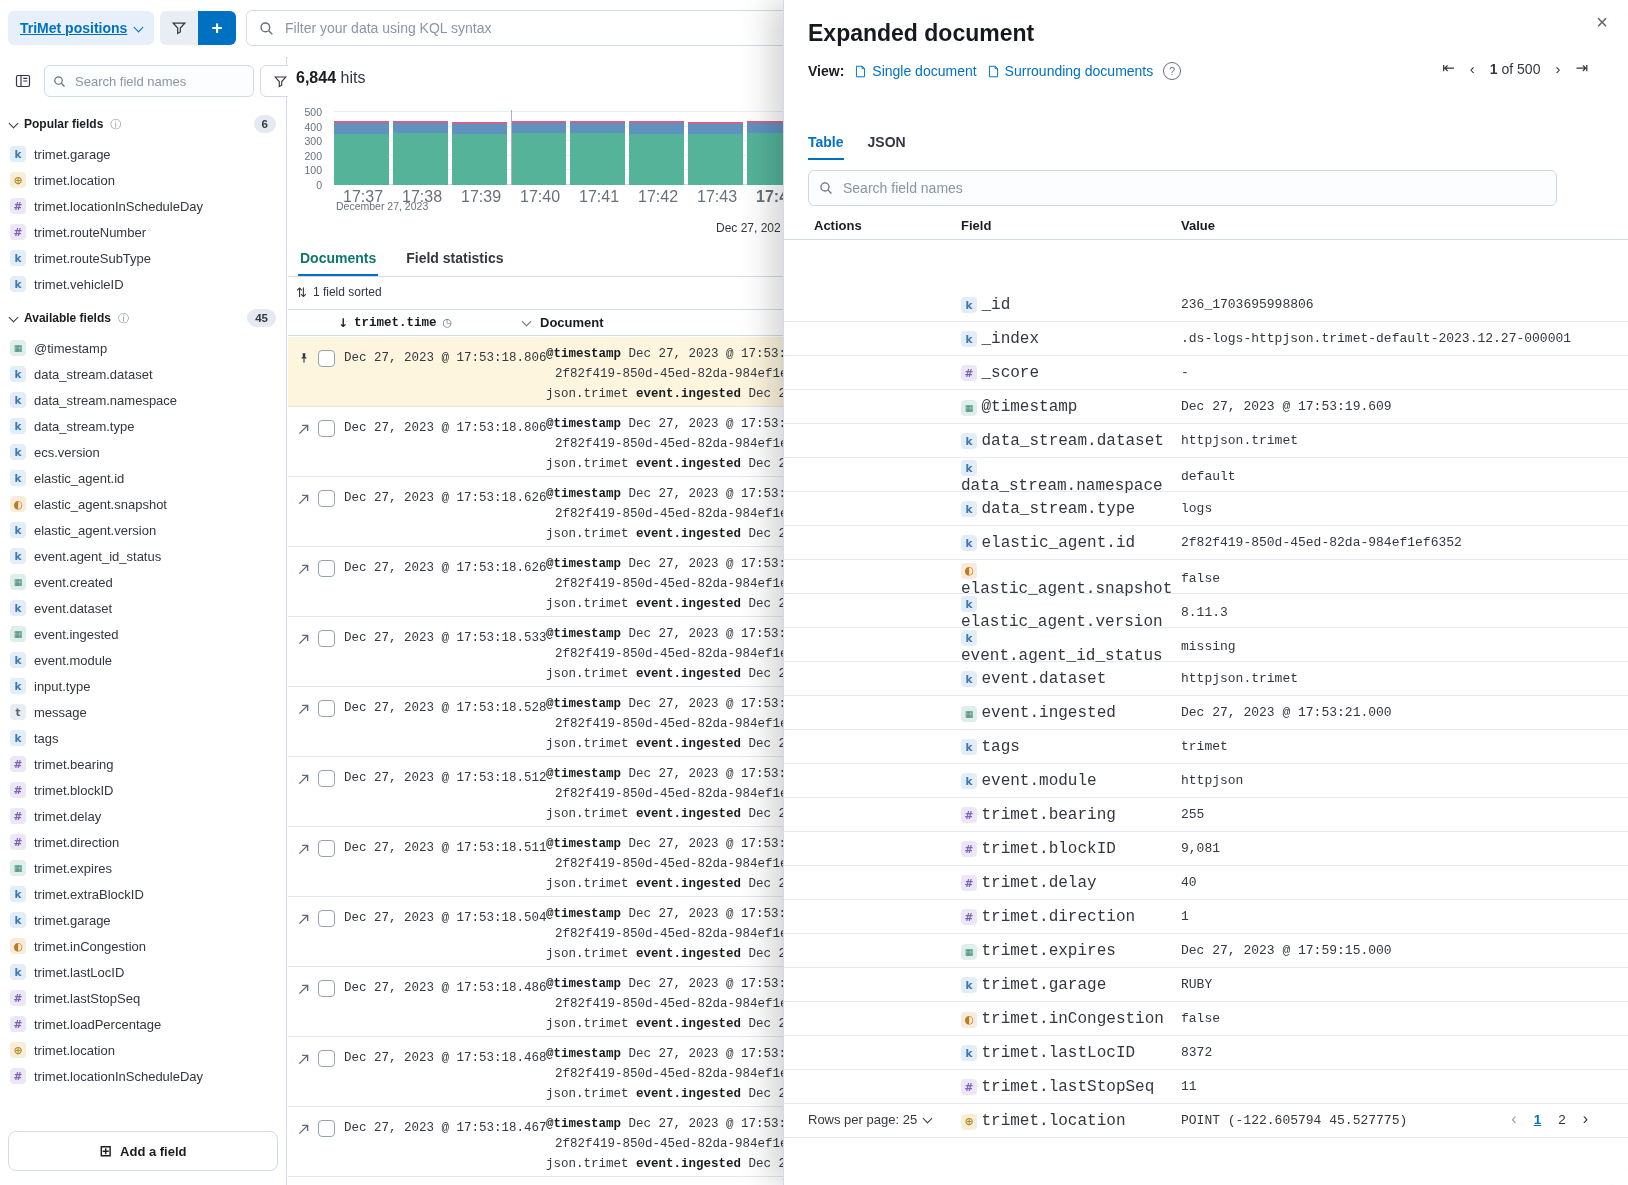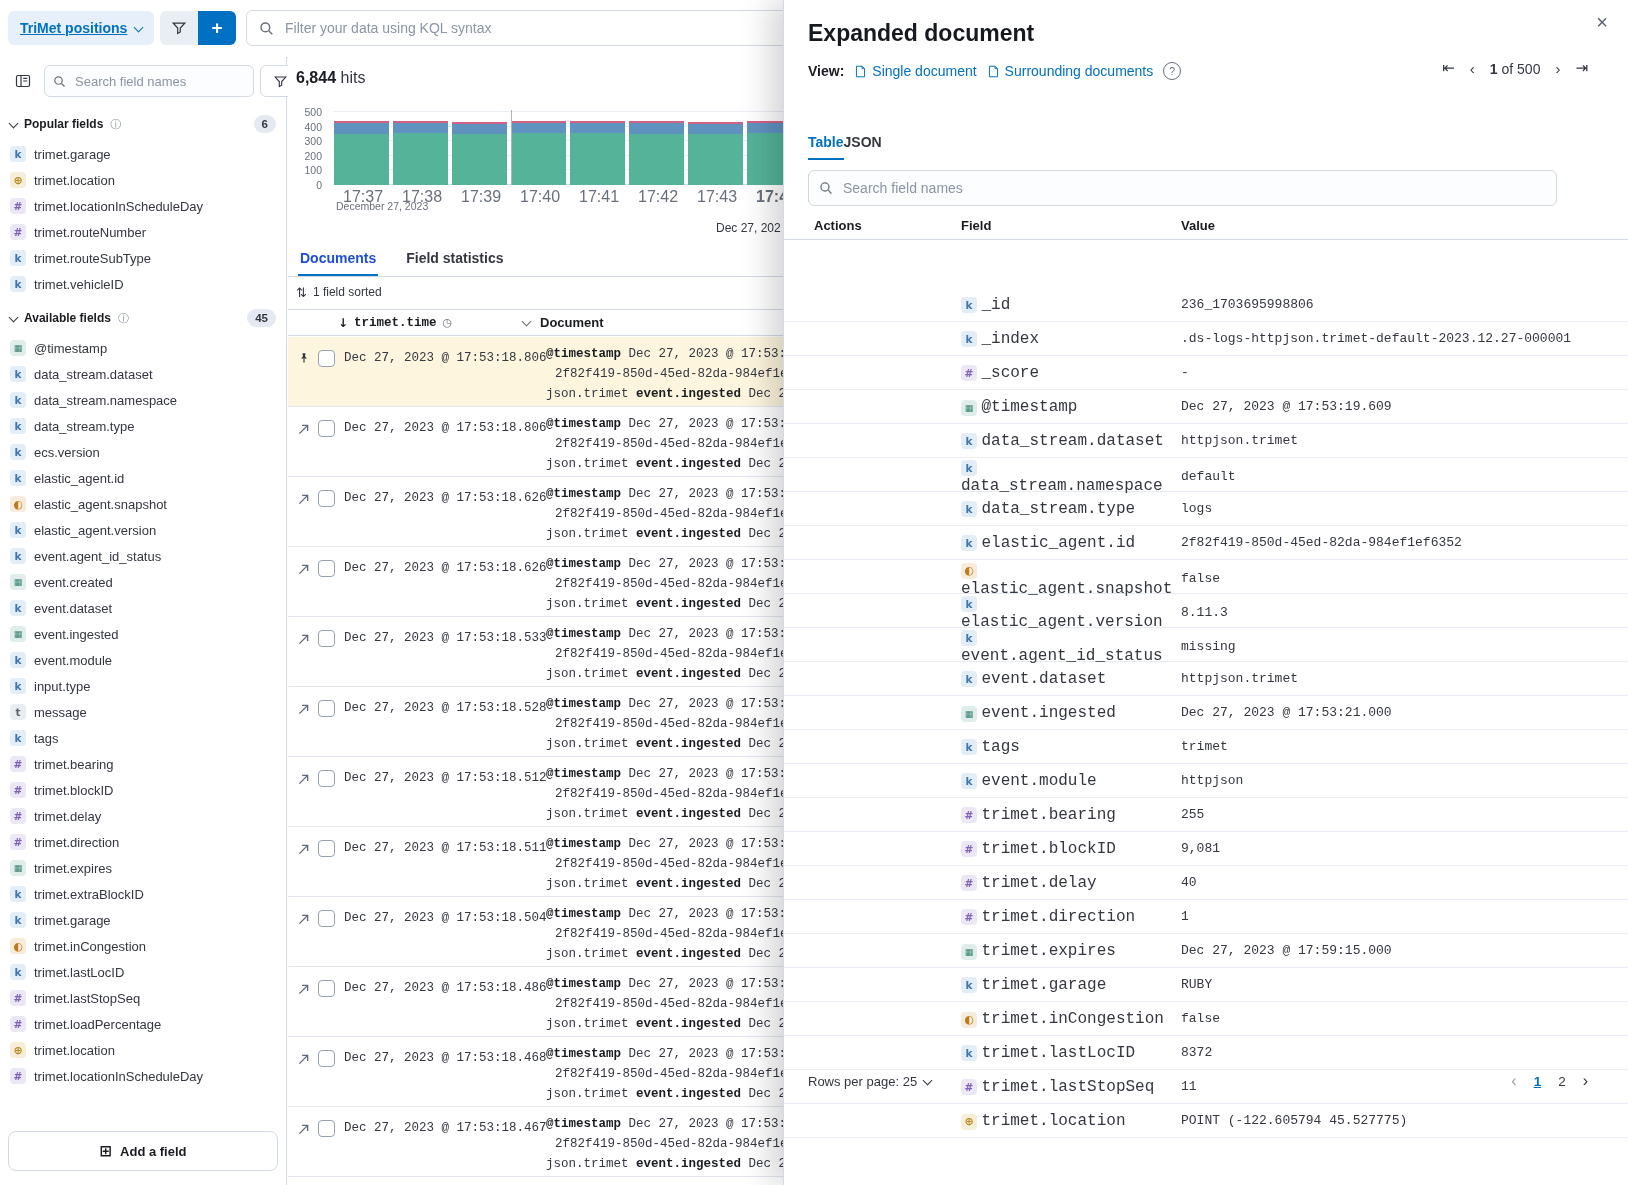--- a/index.html
+++ b/index.html
@@ -52,21 +52,21 @@
   .ytick{position:absolute;right:6px;font-size:10.5px;color:#69707d;text-align:right;}
   #chart-bars{position:absolute;left:0;bottom:0;height:73px;display:flex;align-items:flex-end;}
   .barcol{width:55px;margin-right:4px;display:flex;flex-direction:column;justify-content:flex-end;}
   .chart-marker{position:absolute;left:177px;top:-2px;bottom:0;width:1px;background:#aab3c0;}
   #chart-xticks{position:absolute;left:46px;top:131px;height:13px;width:700px;}
   .xtick{position:absolute;top:0;font-size:16px;color:#69707d;white-space:nowrap;margin-left:7px;}
   .xdate{position:absolute;left:48px;top:143px;font-size:10.5px;color:#69707d;}
   .range-partial{position:absolute;left:428px;top:164px;font-size:12px;color:#343741;white-space:nowrap;}
   .mtabs{position:absolute;left:0;right:0;top:186px;height:34px;border-bottom:1px solid #d3dae6;display:flex;gap:26px;padding-left:10px;box-sizing:border-box;}
   .mtab{font-size:14px;font-weight:600;padding:7px 2px 0 2px;cursor:pointer;color:#343741;}
-  .mtab.active{color:#1d4ed8;border-bottom:2px solid #0071c2;}
+  .mtab.active{color:#0f766e;border-bottom:2px solid #0071c2;}
   .sortbar{position:absolute;left:8px;top:228px;display:flex;align-items:center;gap:6px;font-size:12px;color:#343741;cursor:pointer;}
   .dhead{position:absolute;left:0;right:0;top:252px;height:27px;border-top:1px solid #d3dae6;border-bottom:1px solid #d3dae6;display:flex;align-items:center;font-size:13px;font-weight:700;color:#1a1c21;box-sizing:border-box;}
   .dhead .c1{width:50px;flex:none;}
   .dhead .c2{width:202px;flex:none;display:flex;align-items:center;gap:6px;}
   .dhead .c3{flex:1;}
   .drows{position:absolute;left:0;right:0;top:280px;bottom:0;overflow:hidden;}
   .drow{position:relative;height:70px;border-bottom:1px solid #e2e7ef;box-sizing:border-box;}
   .drow.pinned{background:#fdf5dd;}
   .drow .rexp{position:absolute;left:10px;top:14px;color:#5f6b7a;cursor:pointer;}
   .drow .rpin{position:absolute;left:10px;top:13px;color:#343741;display:none;cursor:pointer;}
@@ -80,33 +80,33 @@
   .flyout{position:absolute;left:783px;top:0;width:845px;height:100%;background:#fff;z-index:10;border-left:1px solid #d3dae6;box-shadow:-14px 0 28px rgba(0,0,0,0.16);box-sizing:border-box;}
   .fclose{position:absolute;top:10px;right:14px;font-size:20px;color:#5a6270;background:none;border:none;cursor:pointer;}
   .ftitle{position:absolute;left:24px;top:20px;font-size:23px;font-weight:700;color:#16191f;}
   .fview{position:absolute;left:24px;top:62px;display:flex;align-items:center;gap:10px;font-size:14px;}
   .fview .vlabel{font-weight:700;color:#1a1c21;}
   .flink{display:flex;align-items:center;gap:5px;color:#0071c2;cursor:pointer;}
   .help{width:16px;height:16px;border-radius:50%;border:1.2px solid #69707d;color:#69707d;font-size:10.5px;display:inline-flex;align-items:center;justify-content:center;cursor:pointer;}
   .fpager{position:absolute;top:60px;right:40px;display:flex;align-items:center;gap:15px;font-size:14px;color:#343741;}
   .fpager .pnum b{font-weight:700;}
   .pbtn{cursor:pointer;font-size:15px;color:#343741;}
-  .ftabs{position:absolute;left:24px;top:134px;display:flex;}
+  .ftabs{position:absolute;left:24px;top:134px;display:flex;gap:24px;}
   .ftab{font-size:14px;font-weight:600;padding-bottom:8px;cursor:pointer;color:#343741;}
   .ftab.active{color:#0071c2;border-bottom:2px solid #0071c2;}
   .fsearch{position:absolute;left:24px;top:170px;width:749px;height:36px;border:1px solid #d0d7e2;border-radius:6px;background:#fbfdfe;display:flex;align-items:center;gap:8px;padding-left:10px;box-sizing:border-box;color:#69707d;}
   .fsearch input{flex:1;border:none;outline:none;background:transparent;font-size:14px;font-family:inherit;color:#343741;}
   .fsearch input::placeholder{color:#8b95a5;}
   .fgrid{display:grid;grid-template-columns:153px 220px auto;align-items:center;padding-left:24px;box-sizing:border-box;}
   .fthead{position:absolute;left:0;right:0;top:212px;height:28px;border-bottom:1px solid #d3dae6;font-size:13px;font-weight:700;color:#1a1c21;}
   .fthead .hc1{padding-left:6px;}
   .ftrows{position:absolute;left:0;right:0;top:240px;margin-top:48px;}
   .ftrow{height:34px;border-bottom:1px solid #e7ecf4;}
   .fval{font-size:13px;color:#343741;white-space:nowrap;overflow:hidden;}
-  .ffoot{position:absolute;left:24px;right:40px;top:1064px;height:34px;display:flex;align-items:center;justify-content:space-between;}
+  .ffoot{position:absolute;left:24px;right:40px;top:1102px;height:34px;display:flex;align-items:center;justify-content:space-between;}
   .rpp{display:flex;align-items:center;gap:7px;font-size:13px;color:#343741;cursor:pointer;}
   .fpages{display:flex;align-items:center;gap:17px;font-size:13.5px;}
   .fpages .parrow{font-size:16px;cursor:pointer;}
   .fpages .disabled{color:#98a2b3;}
   .fpages .pg{color:#343741;cursor:pointer;}
   .fpages .pg.active{color:#0071c2;font-weight:700;text-decoration:underline;}
 </style>
 </head>
 <body>
 

